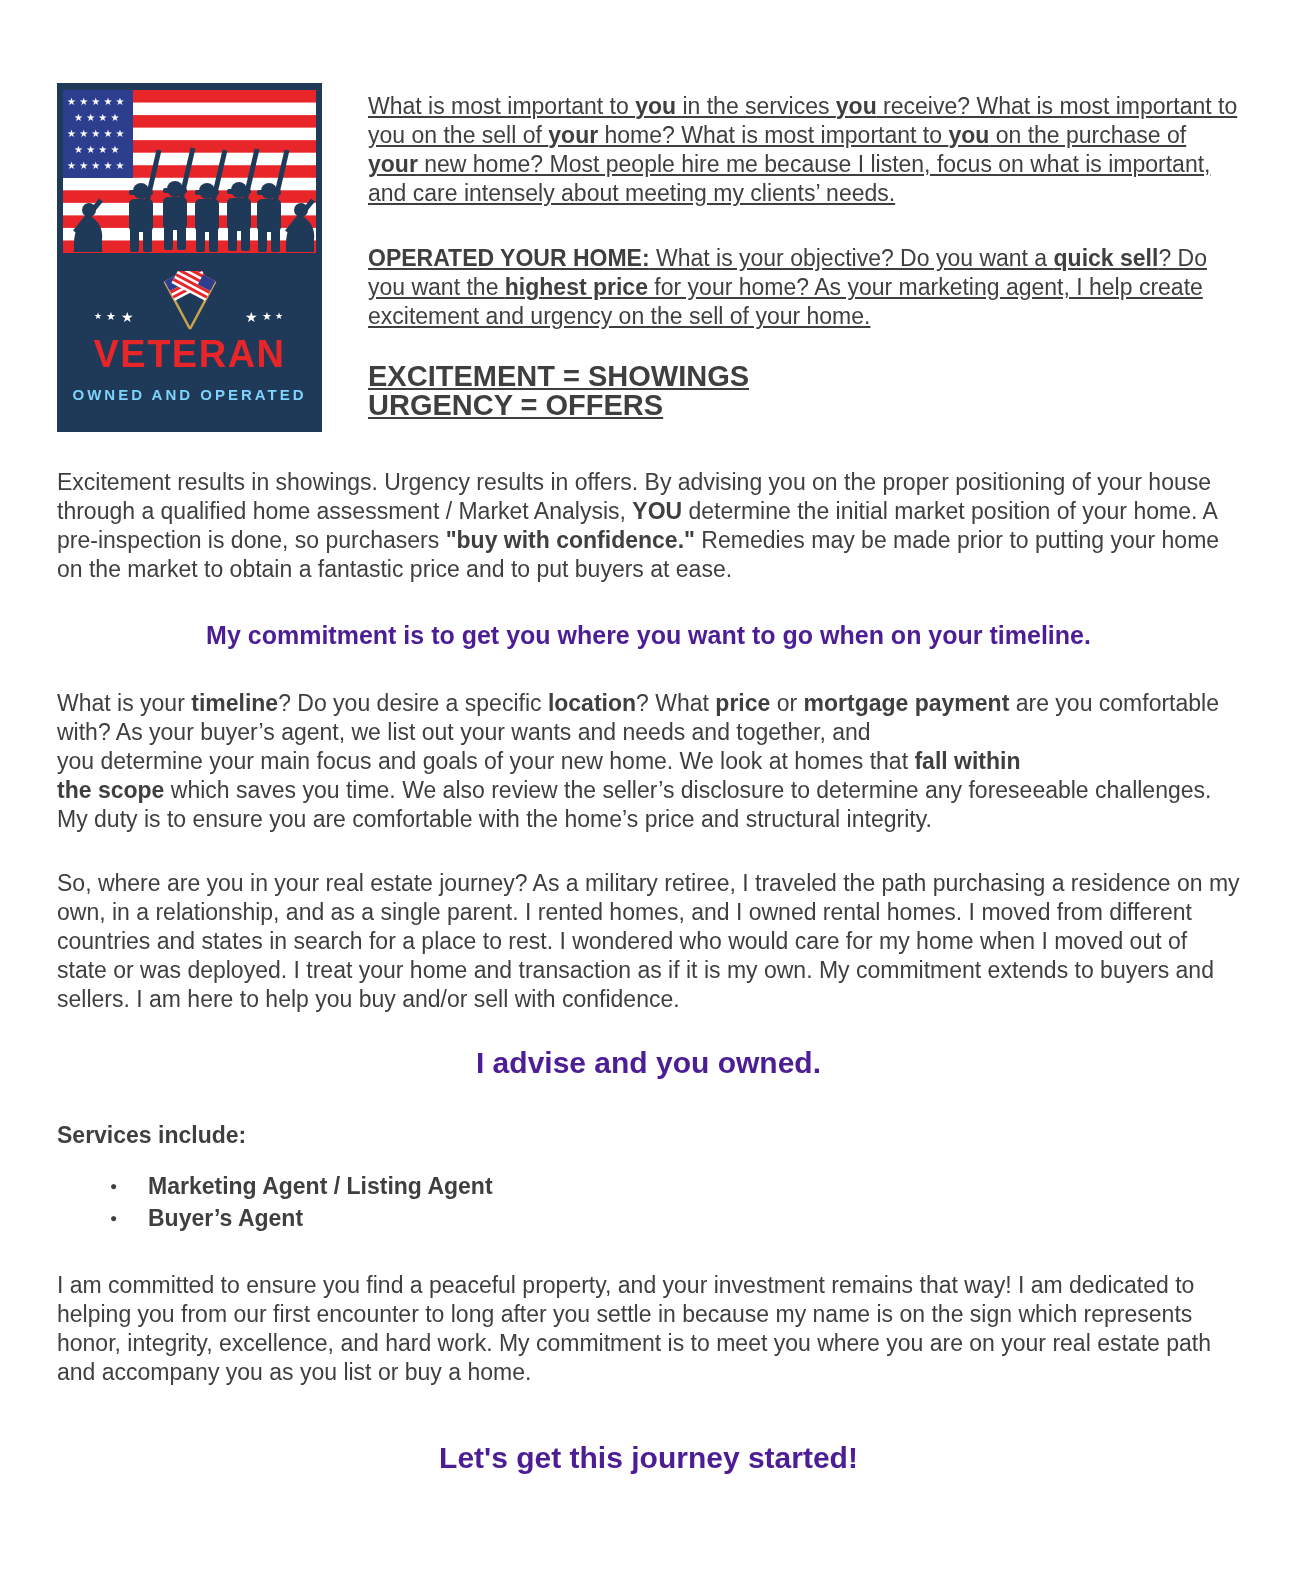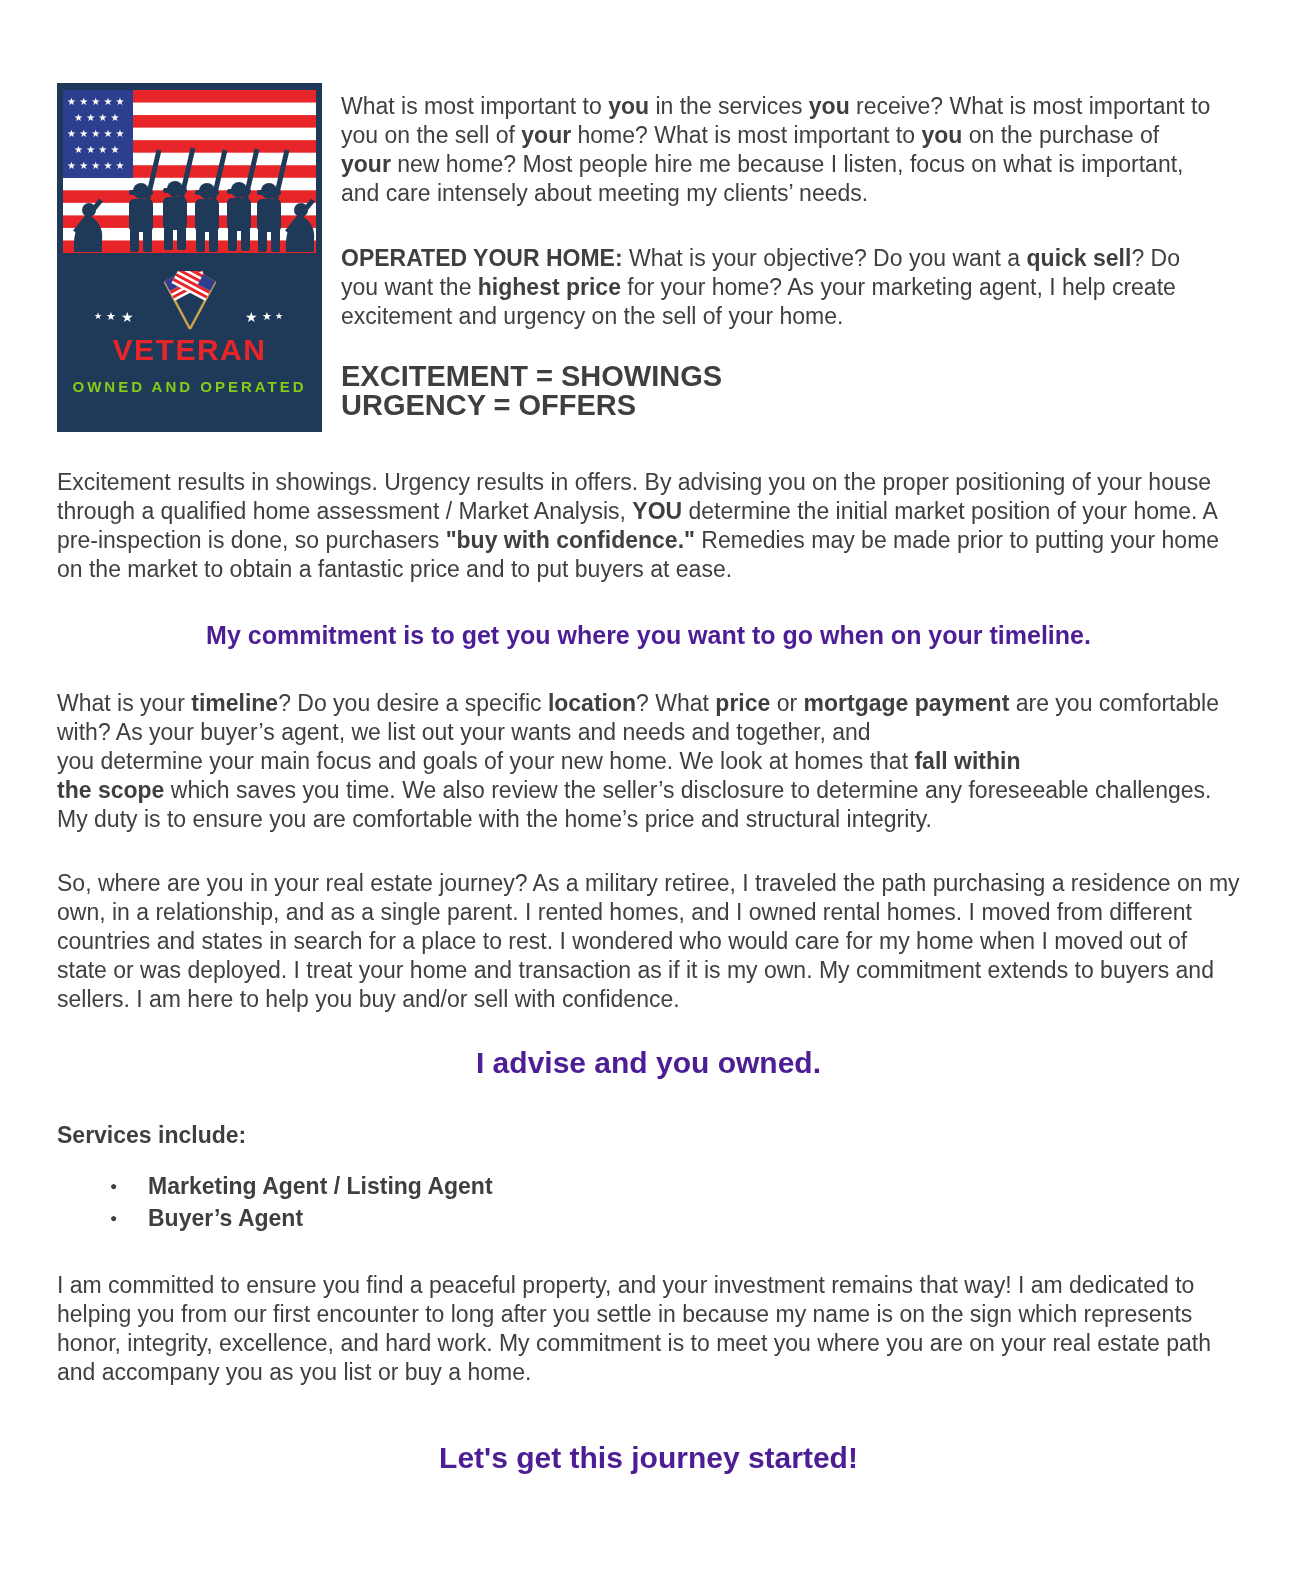--- a/index.html
+++ b/index.html
@@ -13,29 +13,29 @@
   .top-row { display:flex; align-items:flex-start; }
   
   .badge {
     width:265px; height:349px; background:#1f3a58;
     position:relative; flex:0 0 auto; overflow:hidden;
   }
   .badge-flag-svg { position:absolute; top:7px; left:6px; }
   .badge-bottom { position:absolute; left:0; right:0; top:170px; text-align:center; }
   .crossed-svg { display:block; margin:18px auto 0 auto; }
   .badge-title {
-    font-size:30px; font-weight:bold; color:#e8262a;
+    font-size:38px; font-weight:bold; color:#e8262a;
     letter-spacing:1.5px; margin-top:2px; line-height:1;
   }
   .badge-subtitle {
-    font-size:15px; font-weight:bold; color:#84cc16;
+    font-size:15px; font-weight:bold; color:#7dd3fc;
     letter-spacing:3px; margin-top:14px; line-height:1;
   }
   
-  .right-col { width:872px; margin-left:19px; margin-top:9px; }
+  .right-col { width:872px; margin-left:46px; margin-top:9px;text-decoration:underline; }
   .para { font-size:23px; line-height:29px; }
   .listing-para { margin-top:36px; }
   .equations { margin-top:31px; }
   .equation { font-size:29px; line-height:29px; font-weight:bold; }
   .body-para { margin-top:36px; }
   .timeline-para { margin-top:38px; }
   .journey-para { margin-top:35px; }
   .closing-para { margin-top:38px; }
   .h-center { text-align:center; font-weight:bold; color:#4c1d95; }
   .h-commitment { font-size:25px; line-height:31px; margin-top:36px; }

